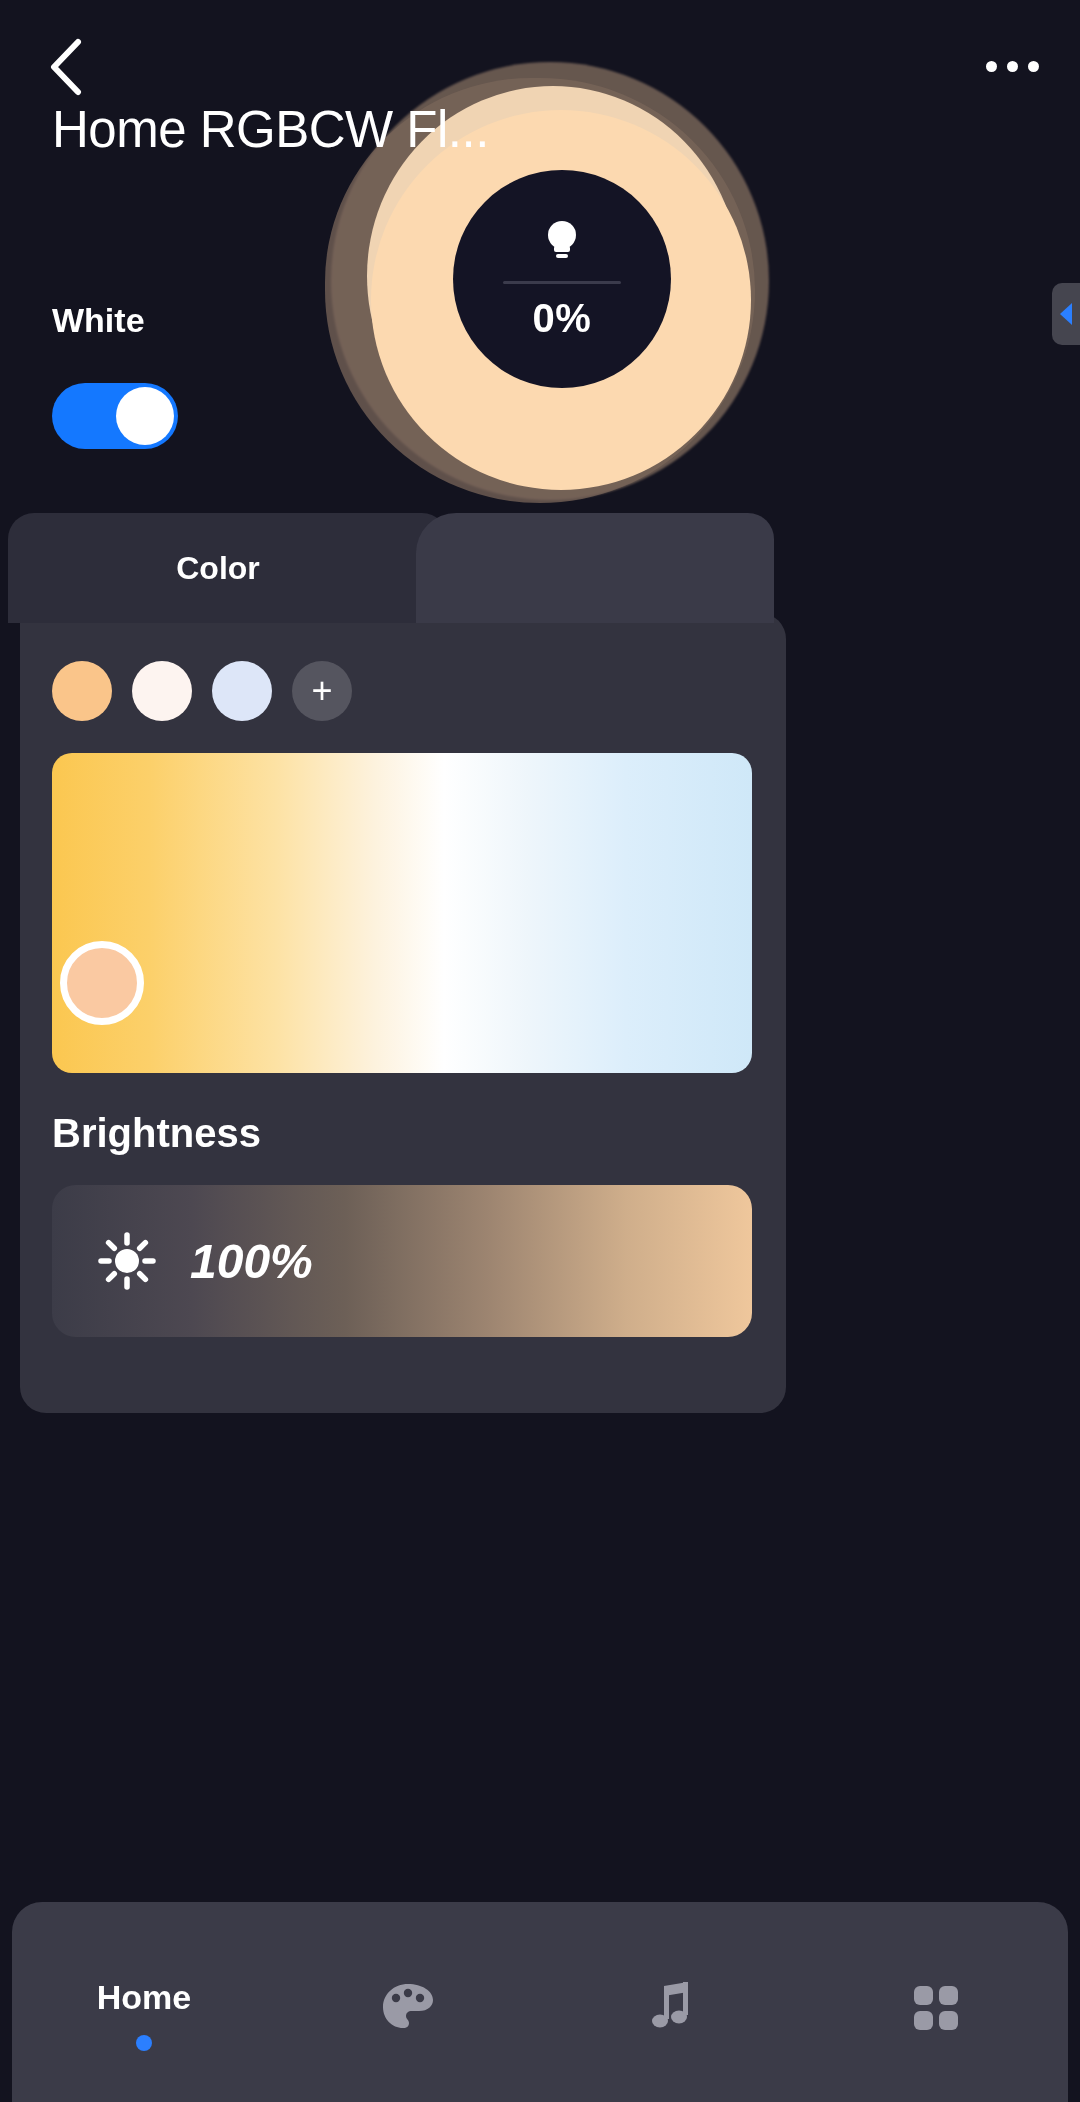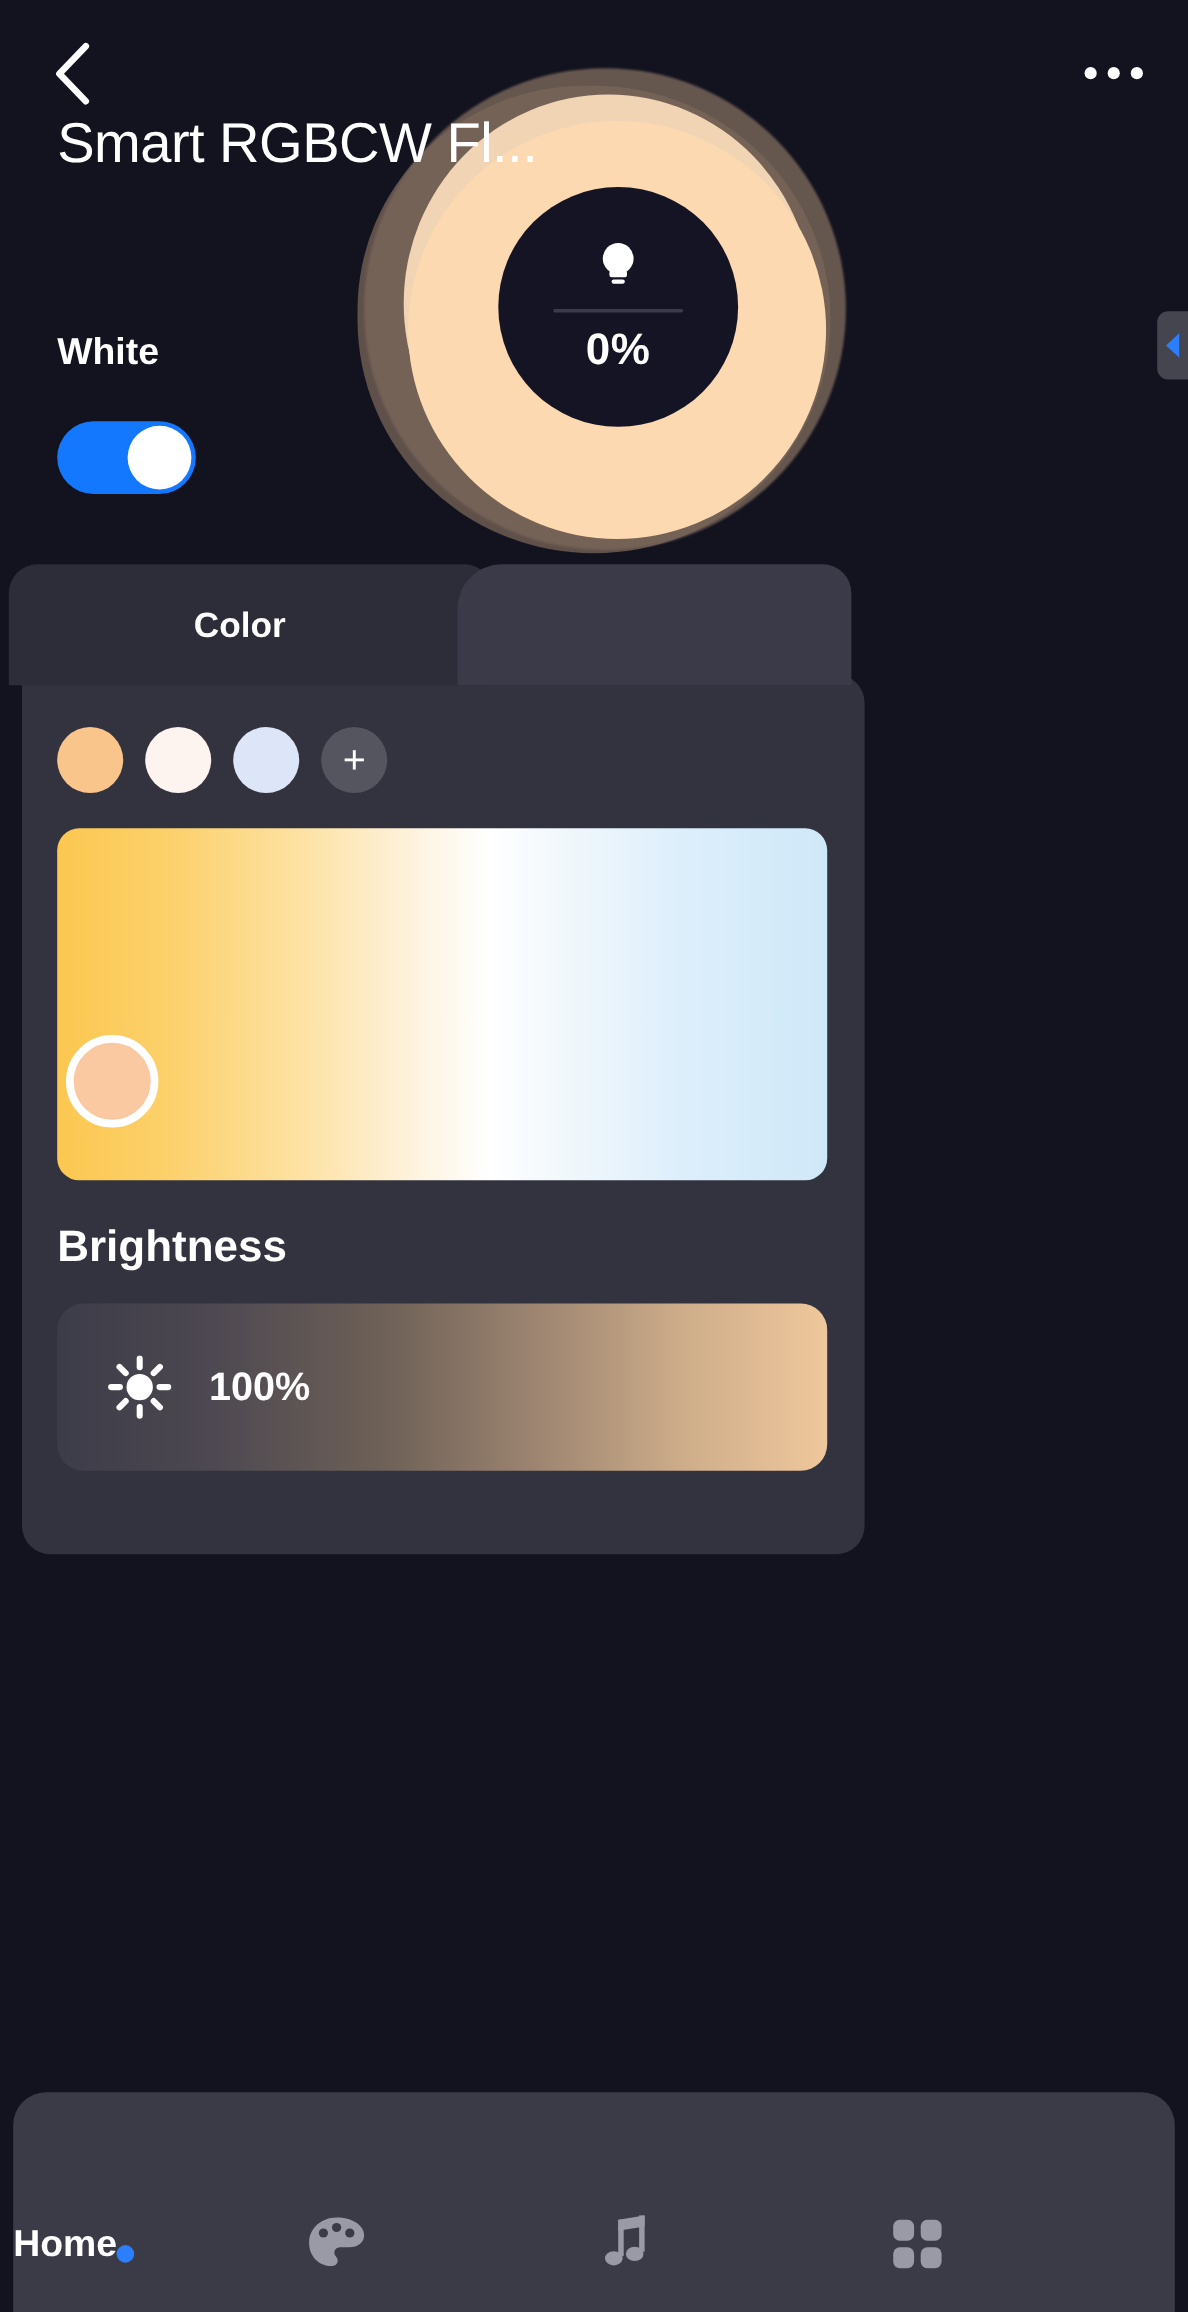--- a/index.html
+++ b/index.html
@@ -305,40 +305,42 @@
       #6d6057 42%,
       #9c8470 62%,
       #cfae8b 82%,
       #efc79c 100%);
     display: flex;
     align-items: center;
     padding-left: 46px;
     gap: 34px;
   }
   .bright-value {
-    font-size: 36px;
+    font-size: 48px;
     font-weight: 700;
     color: #ffffff;
+    font-style: italic;
   }
 
   
   .bottom-nav {
     position: absolute;
     left: 12px;
     bottom: 0;
     width: 1056px;
     height: 200px;
     background: #3b3b48;
     border-radius: 30px 30px 0 0;
     z-index: 50;
     display: flex;
   }
   .nav-item {
     flex: 1;
     display: flex;
+    flex-direction: column;
     align-items: center;
     justify-content: flex-start;
     padding-top: 62px;
     margin-top: 14px;
   }
   .nav-home-label {
     font-size: 34px;
     font-weight: 700;
     color: #ffffff;
   }
@@ -360,21 +362,21 @@
         <path d="M30 4 L6 29 L30 54" fill="none" stroke="#ffffff" stroke-width="6" stroke-linecap="round" stroke-linejoin="round"></path>
       </svg>
     </div>
     <div class="more-btn">
       <span class="more-dot"></span>
       <span class="more-dot"></span>
       <span class="more-dot"></span>
     </div>
   </div>
 
-  <div class="device-title">Smart RGBCW Fl...</div>
+  <div class="device-title">Home RGBCW Fl...</div>
 
   <div class="glow-wrap">
     <div class="glow-outer"></div>
     <div class="glow-outer2"></div>
     <div class="glow-mid"></div>
     <div class="glow-mid2"></div>
     <div class="dial-core">
       <div class="dial-inner">
         <svg class="bulb-icon" width="40" height="48" viewBox="0 0 40 48">
           <circle cx="20" cy="18" r="14" fill="#ffffff"></circle>

